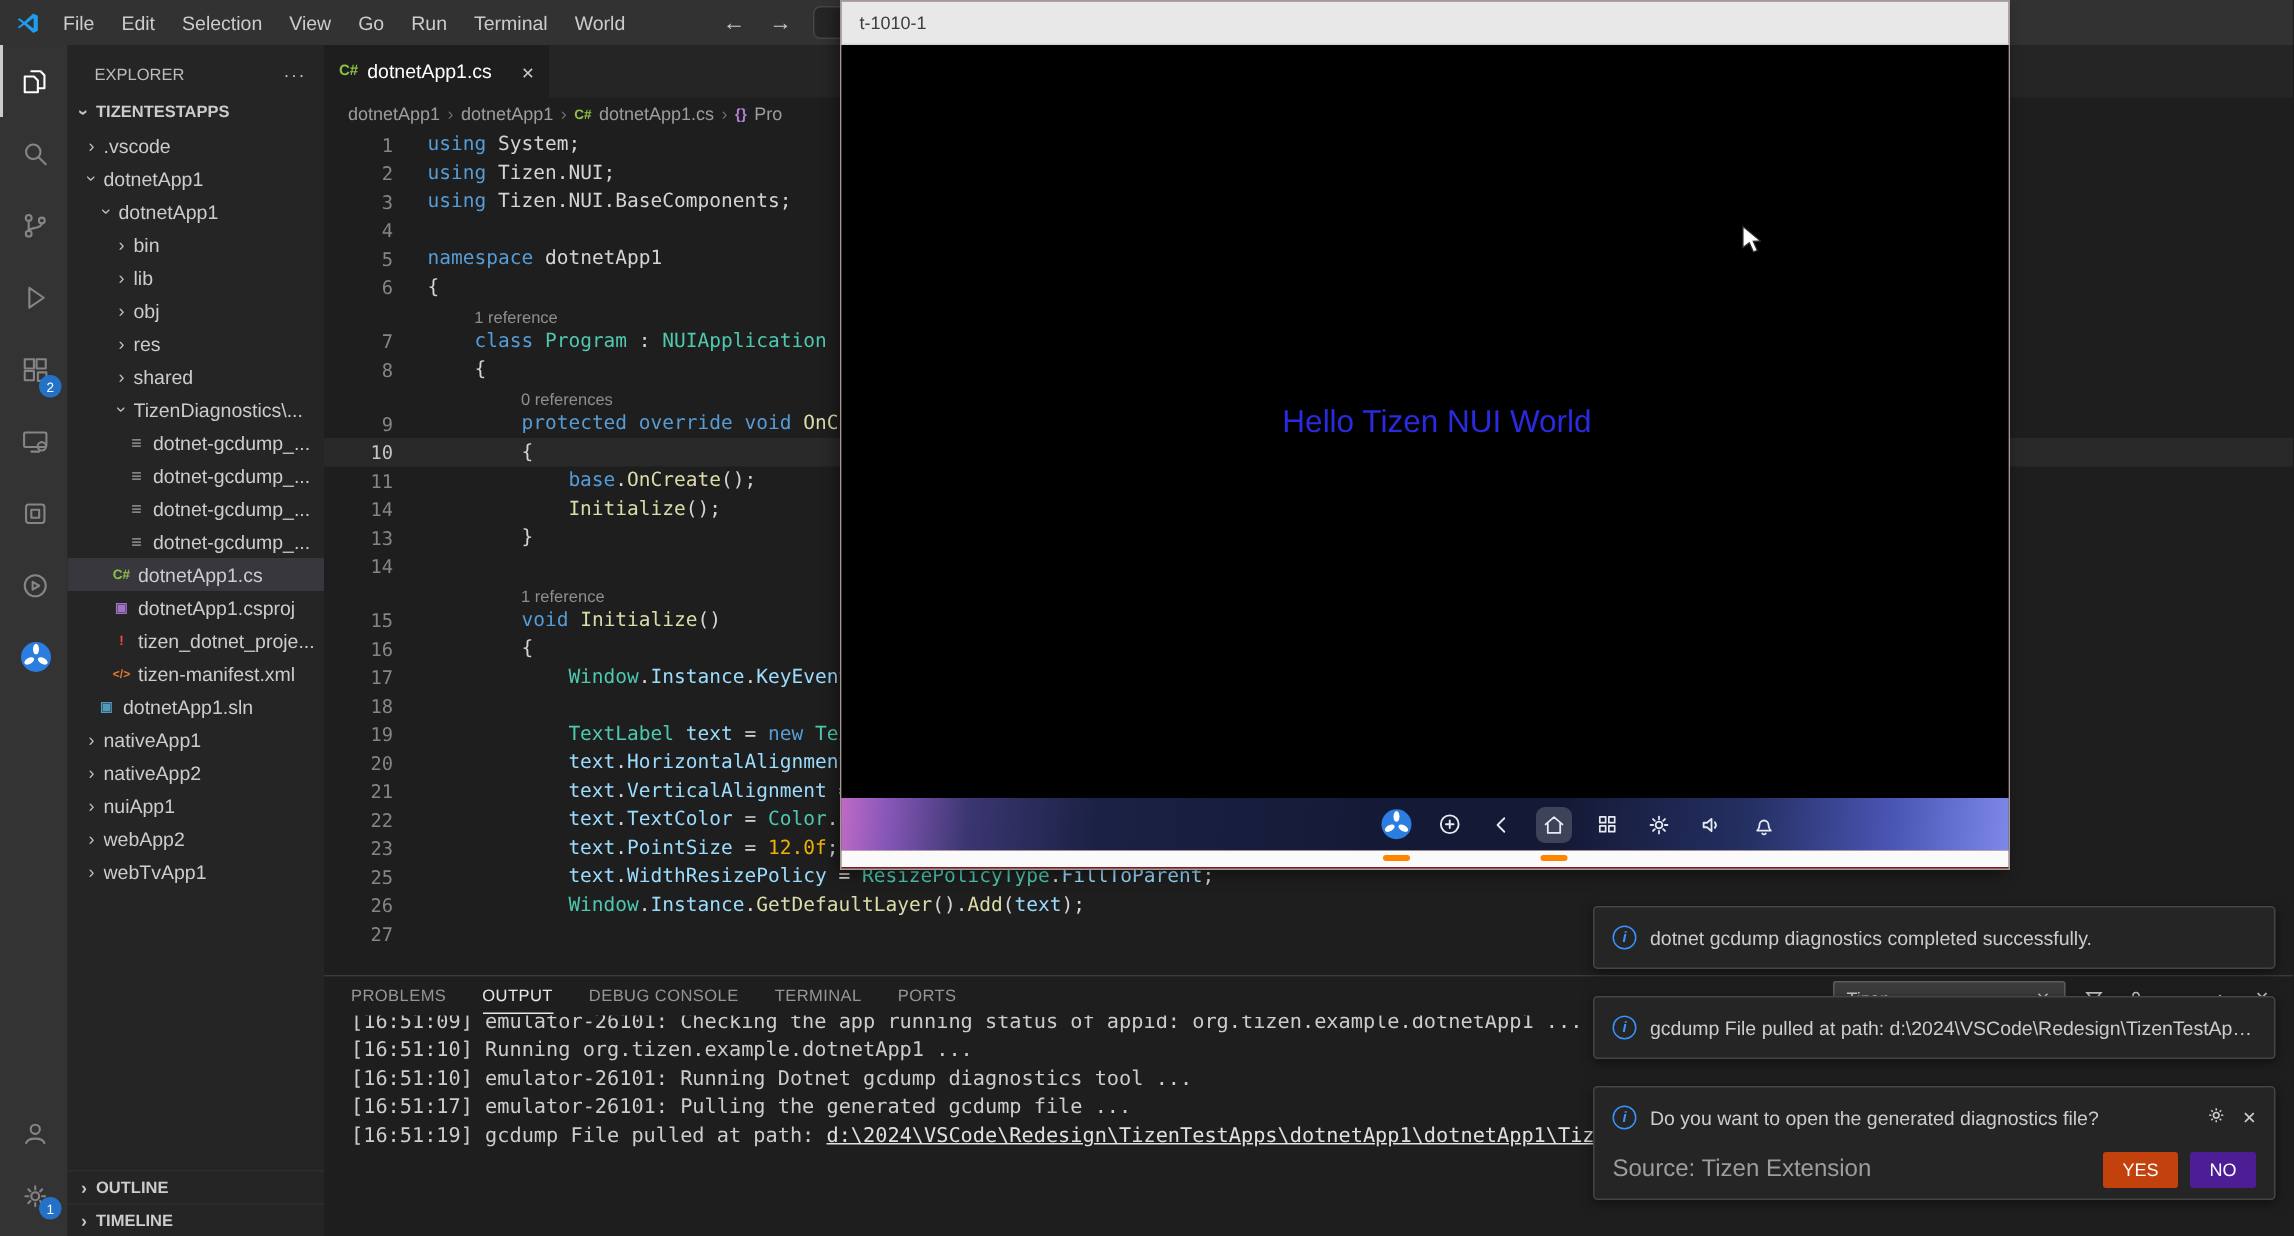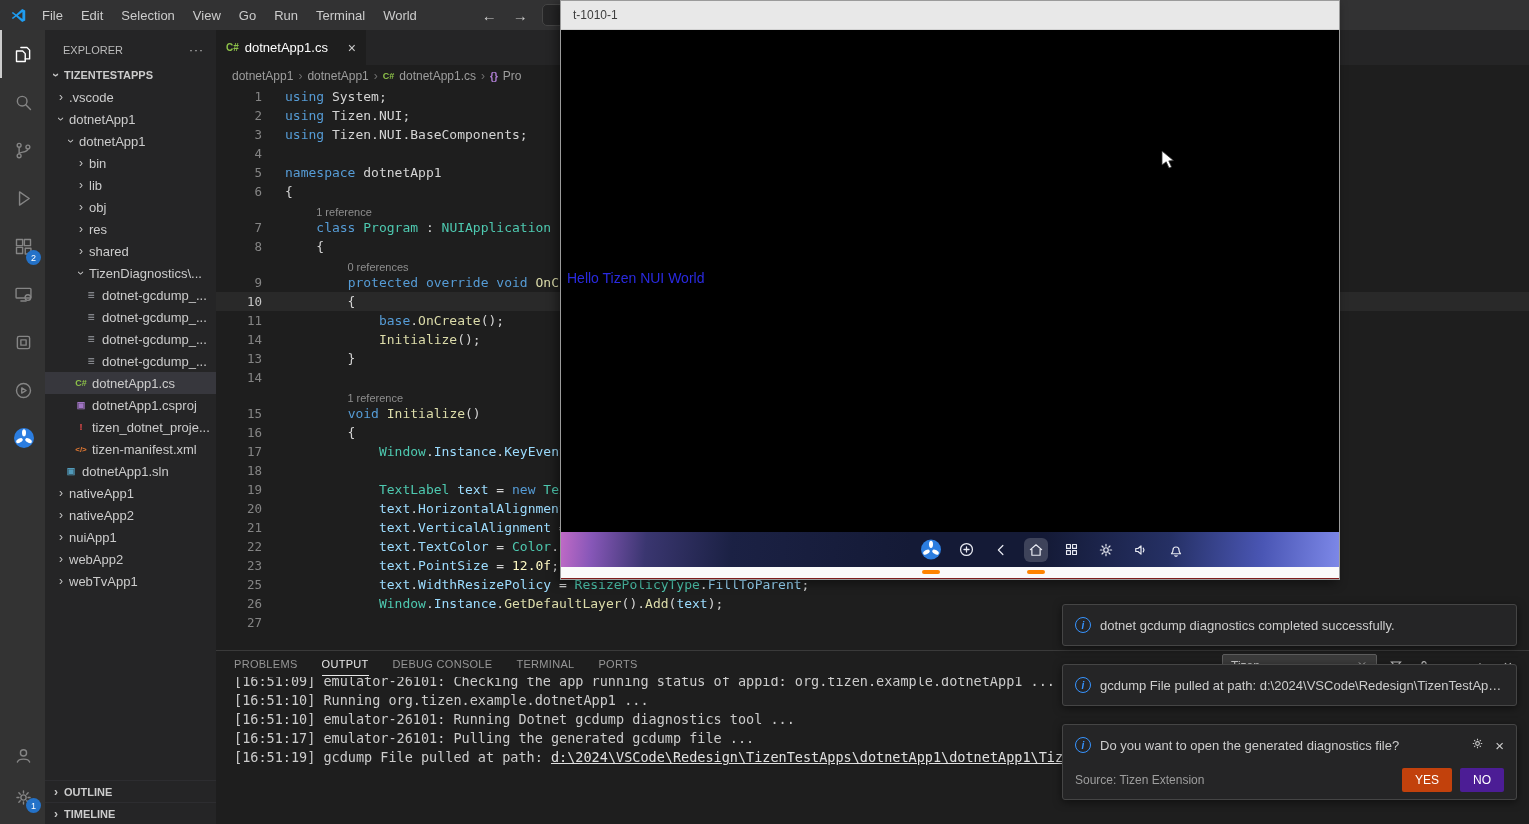--- a/index.html
+++ b/index.html
@@ -47,56 +47,56 @@
   .bc-cs{color:#8dc149;font-size:9px;font-weight:bold}
   .bc-sym{color:#b180d7;font-size:10px;font-weight:bold}
   #code-rows{position:absolute;top:57px;left:0;right:0;bottom:0;font-family:"DejaVu Sans Mono",monospace;font-size:13px;overflow:hidden}
   .code-row{height:19px;display:flex;align-items:center}
   .code-row.active{background:rgba(255,255,255,.05)}
   .code-row .num{width:46px;flex:0 0 46px;text-align:right;color:#858585;font-size:12.5px}
   .code-row.active .num{color:#c6c6c6}
   .code-row .src{padding-left:23px;white-space:pre}
   .lens{height:17px;font-family:"Liberation Sans",sans-serif;font-size:11px;color:#8e8e8e;display:flex;align-items:flex-end}
   .tok-kw{color:#569cd6}.tok-type{color:#4ec9b0}.tok-var{color:#9cdcfe}.tok-fn{color:#dcdcaa}
-  .tok-num{color:#fef9c3}.tok-str{color:#ce9178}.tok-pl{color:#d4d4d4}
+  .tok-num{color:#eab308}.tok-str{color:#ce9178}.tok-pl{color:#d4d4d4}
 
   
   .panel{position:absolute;left:216px;top:650px;width:1313px;height:174px;background:#1e1e1e;border-top:1px solid #3a3a3a;z-index:2;overflow:hidden}
   .panel-tabs{position:relative;z-index:2;background:#1e1e1e;height:26px;display:flex;align-items:center;gap:24px;padding-left:18px}
   .ptab{font-size:11px;color:#969696;height:24px;display:flex;align-items:center;border-bottom:1px solid transparent;letter-spacing:.3px}
   .ptab.active{color:#e7e7e7;border-bottom-color:#e7e7e7}
   #log{position:absolute;top:21px;left:18px;right:0;bottom:0;z-index:1;font-family:"DejaVu Sans Mono",monospace;font-size:13.5px;line-height:19px;color:#cccccc;white-space:nowrap}
   .log-link{text-decoration:underline;color:#e0e0e0}
   .panel-controls{position:absolute;top:3px;left:1006px;display:flex;align-items:center;gap:10px;z-index:2;color:#cccccc}
   .channel-select{width:155px;height:23px;background:#3c3c3c;border:1px solid #5f5f5f;border-radius:2px;display:flex;align-items:center;justify-content:space-between;padding:0 8px;font-size:12px;color:#cccccc}
   .pc-ico{display:flex;align-items:center;justify-content:center;width:18px;color:#c5c5c5;font-size:13px}
 
   
   .emulator{position:absolute;left:560px;top:0;width:780px;height:580px;z-index:10;background:#7f1d1d;border:1px solid #9b9b9b;box-shadow:-3px 3px 10px rgba(0,0,0,.45)}
   .emu-title{height:29px;background:#e8e8e8;display:flex;align-items:center;padding-left:12px;font-size:12px;color:#3c3c3c;border-bottom:1px solid #d2d2d2}
   .emu-screen{height:502px;background:#000000;position:relative}
-  .emu-hello{position:absolute;top:240px;left:6px;right:0;color:#2a2ae0;font-size:14px}
+  .emu-hello{position:absolute;top:240px;left:16px;right:0;text-align:center;color:#2a2ae0;font-size:21px}
   .emu-cursor{position:absolute;left:600px;top:120px}
   .emu-nav{height:35px;position:relative;background:linear-gradient(95deg,#c06ac6 0%,#8757b8 4%,#3a3670 11%,#1b2144 22%,#141a36 45%,#141a36 62%,#253064 78%,#4a56b4 90%,#7d88e8 100%)}
   #nav-icons{position:absolute;left:358px;top:0;height:35px;display:flex;align-items:center;gap:11px}
   .nav-ico{width:24px;height:24px;display:flex;align-items:center;justify-content:center;color:#e8eaf2}
   .nav-ico.active{background:rgba(255,255,255,.18);border-radius:6px}
   .emu-strip{height:11px;background:#fafafa;position:relative}
   .mark{position:absolute;top:3px;width:18px;height:4px;background:#ff8400;border-radius:2px}
   .m1{left:361px}.m2{left:466px}
 
   
   .toast{position:absolute;right:12px;width:455px;background:#252526;border:1px solid #454545;border-radius:3px;box-shadow:0 2px 8px rgba(0,0,0,.5);color:#cccccc;font-size:13px;z-index:20}
   .toast-row{display:flex;align-items:center;padding:0 12px;height:40px;gap:9px;white-space:nowrap;overflow:hidden}
   .toast-text{overflow:hidden;text-overflow:ellipsis}
   .info-ico{flex:0 0 16px;width:16px;height:16px;border-radius:50%;border:1.5px solid #3794ff;color:#3794ff;font-size:10px;font-style:italic;font-weight:bold;display:flex;align-items:center;justify-content:center}
   .t1{top:604px;height:42px}.t2{top:664px;height:42px}.t3{top:724px;height:76px}
   .toast-actions{margin-left:auto;display:flex;align-items:center;gap:10px;color:#cccccc}
   .toast-foot{display:flex;align-items:center;padding:0 12px;height:30px}
-  .toast-src{font-size:12px;color:#9d9d9d;margin-right:auto}
+  .toast-src{font-size:16px;color:#9d9d9d;margin-right:auto}
   .btn{height:24px;padding:0 13px;font-size:12px;border-radius:2px;display:flex;align-items:center;color:#ffffff;margin-left:8px}
   .btn-yes{background:#c2410c}
   .btn-no{background:#4c1d95}
   .x-ico{font-size:15px;color:#cccccc}
 </style>
 </head>
 <body>
 
 <div id="root">
 

